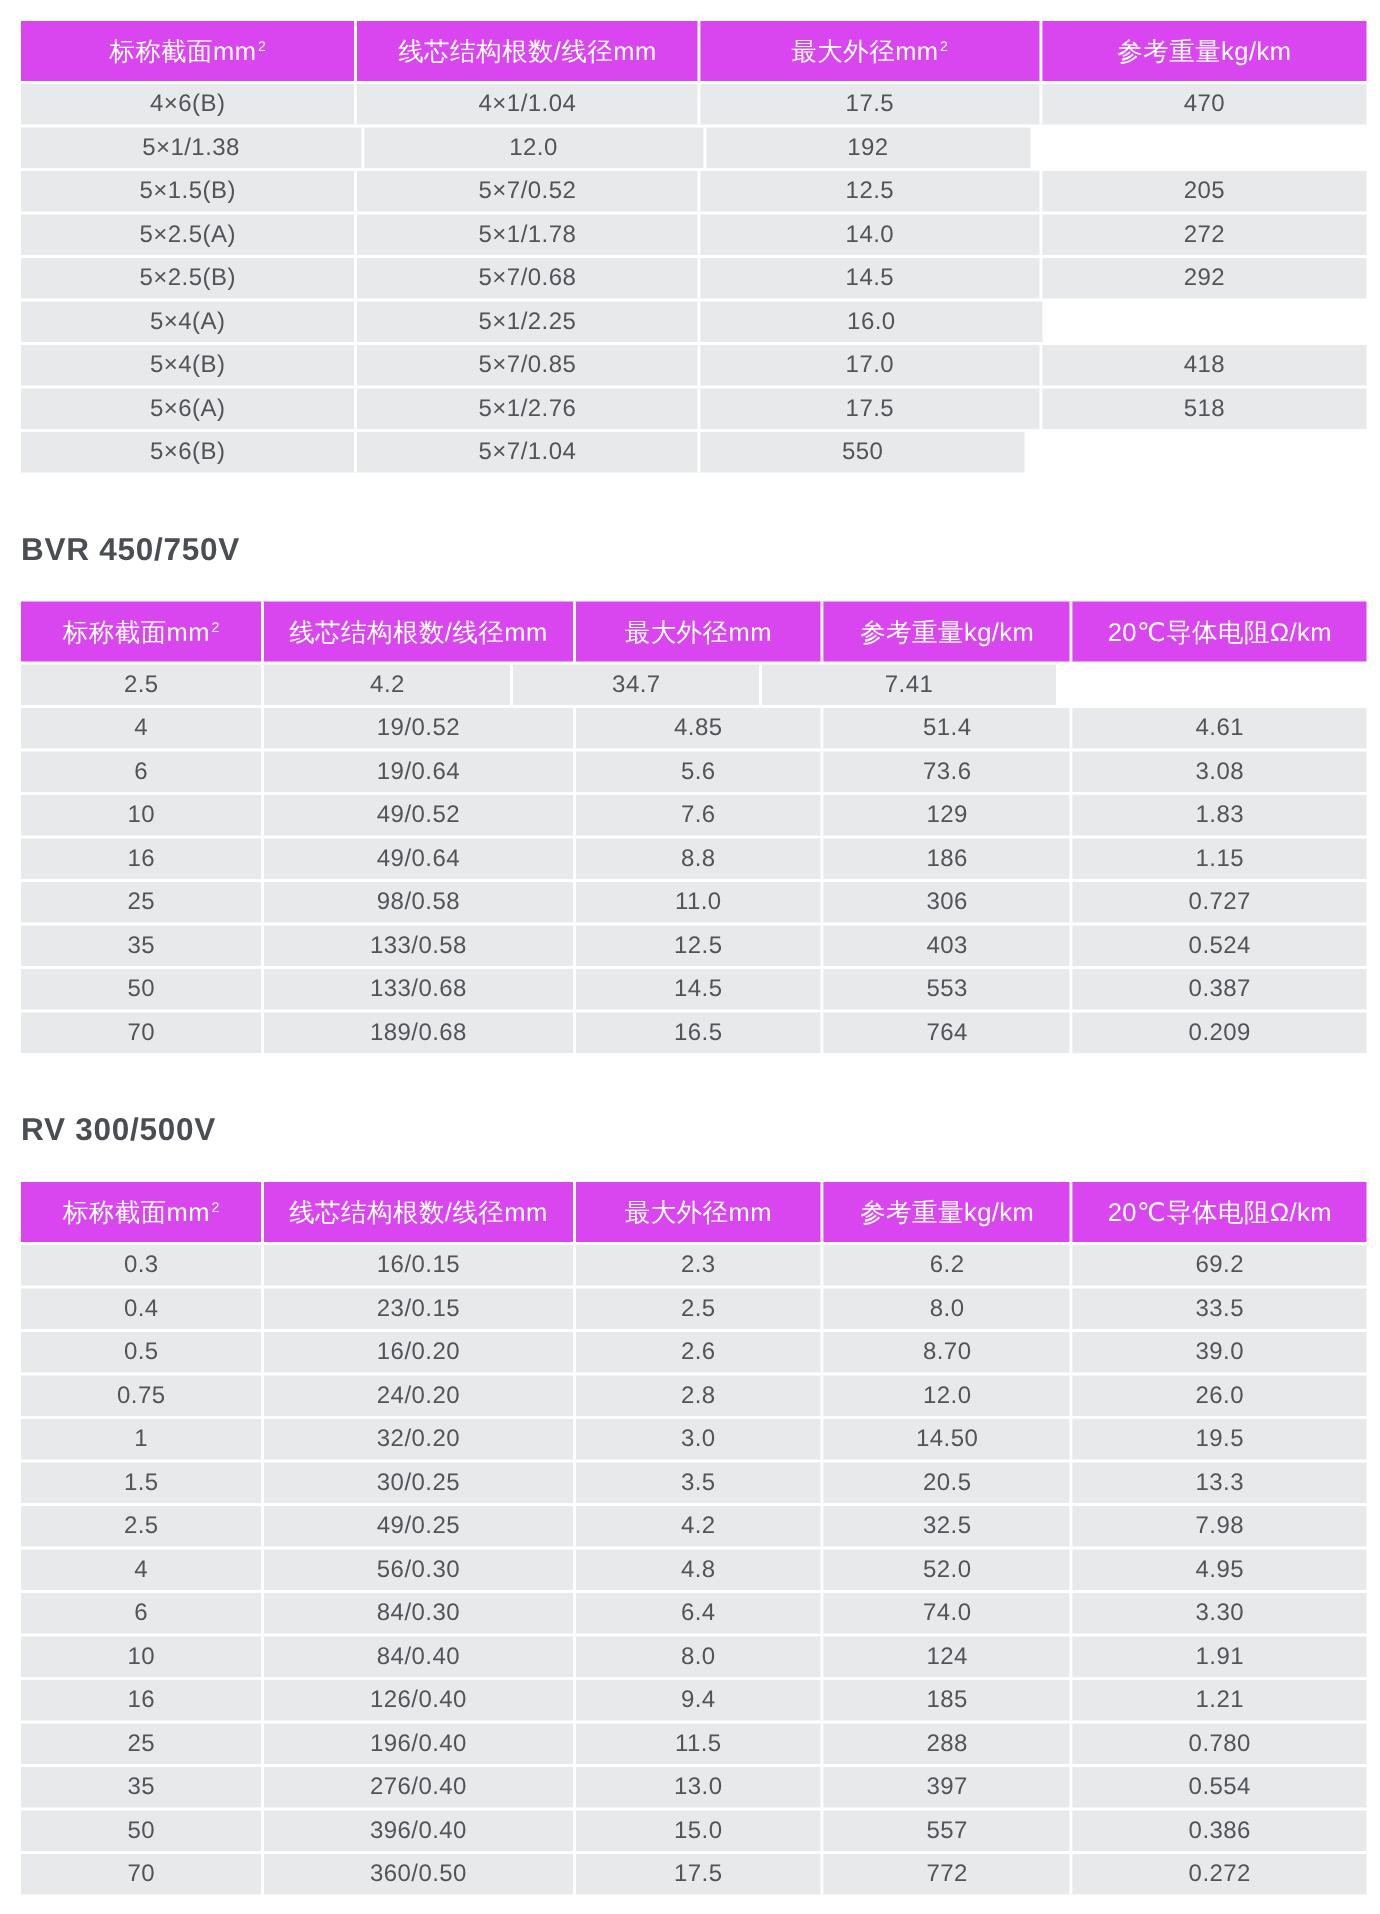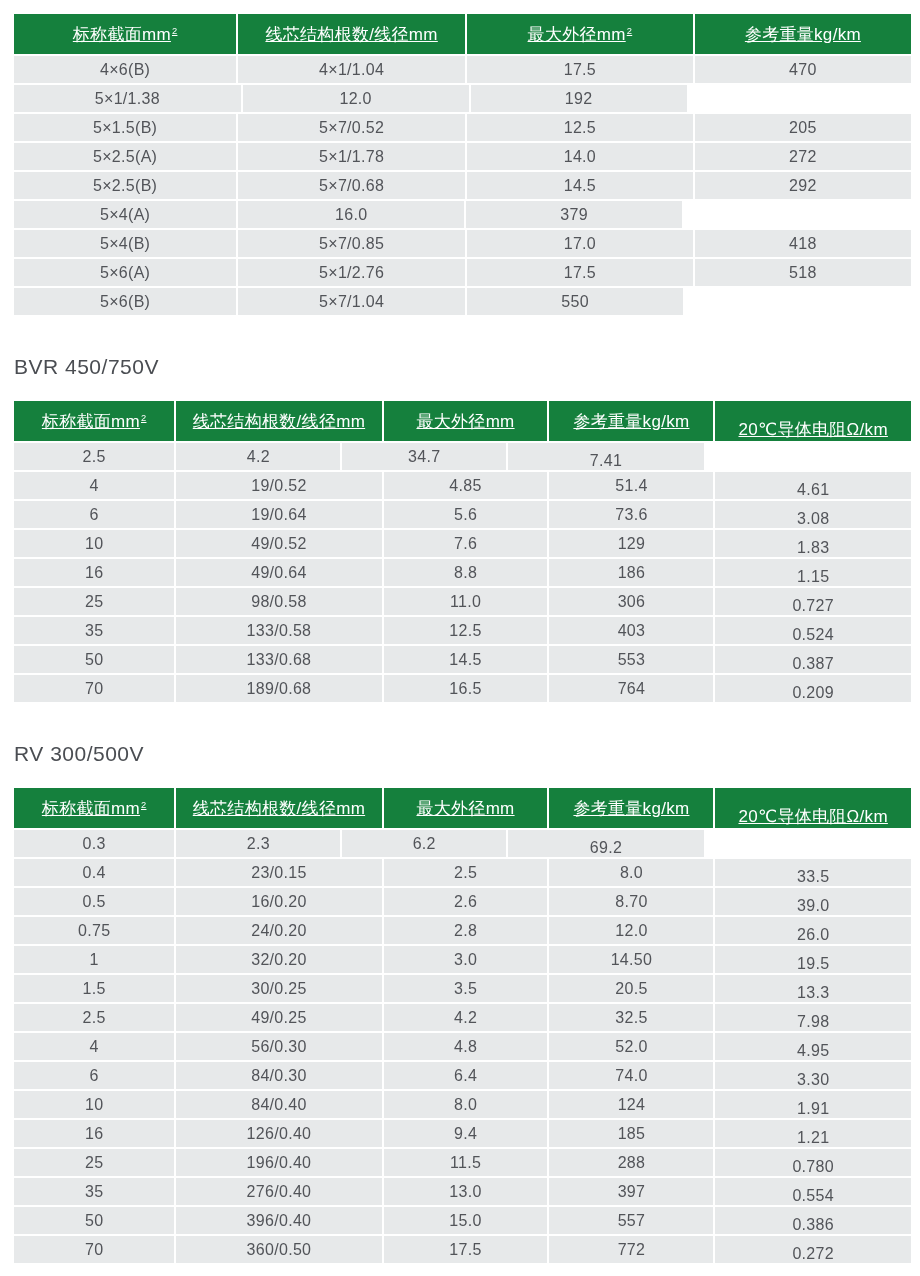--- a/index.html
+++ b/index.html
@@ -21,24 +21,23 @@
   }
   .spec-table:first-child {
     margin-top: 14px;
   }
   .thead {
     display: flex;
     height: 40px;
     margin-bottom: 2px;
   }
   .thead .cell {
-    background: #15803d;
+    background: #d946ef;
     color: #ffffff;
     font-size: 17px;
-    text-decoration: underline;
   }
   .trow {
     display: flex;
     height: 27px;
     margin-bottom: 2px;
   }
   .trow .cell {
     background: #e7e9ea;
     color: #525459;
     font-size: 16px;
@@ -64,25 +63,25 @@
   
   .t4 .c0 { width: 25.0%; }
   .t4 .c1 { width: 25.5%; }
   .t4 .c2 { width: 25.4%; }
   .t4 .c3 { width: 24.1%; }
   
   .t5 .c0 { width: 18.1%; }
   .t5 .c1 { width: 23.1%; }
   .t5 .c2 { width: 18.5%; }
   .t5 .c3 { width: 18.5%; }
-  .t5 .c4 { width: 21.8%; align-items: flex-end; }
+  .t5 .c4 { width: 21.8%; }
   .section-title {
     margin: 40px 0 22px 14px;
     font-size: 21px;
-    font-weight: normal;
+    font-weight: bold;
     line-height: 24px;
     color: #4a4d52;
     letter-spacing: 0.5px;
   }
 </style>
 </head>
 <body>
 
 <div class="page">
 
@@ -127,22 +126,22 @@
         <div class="cell c3">272</div>
       </div>
       <div class="trow">
         <div class="cell c0">5×2.5(B)</div>
         <div class="cell c1">5×7/0.68</div>
         <div class="cell c2">14.5</div>
         <div class="cell c3">292</div>
       </div>
       <div class="trow">
         <div class="cell c0">5×4(A)</div>
+        <div class="cell c1">5×1/2.25</div>
         <div class="cell c2">16.0</div>
-        <div class="cell c3">379</div>
       </div>
       <div class="trow">
         <div class="cell c0">5×4(B)</div>
         <div class="cell c1">5×7/0.85</div>
         <div class="cell c2">17.0</div>
         <div class="cell c3">418</div>
       </div>
       <div class="trow">
         <div class="cell c0">5×6(A)</div>
         <div class="cell c1">5×1/2.76</div>
@@ -257,20 +256,21 @@
         </div>
         <div class="cell c3">
           <span>参考重量kg/km</span>
         </div>
         <div class="cell c4">
           <span>20℃导体电阻Ω/km</span>
         </div>
       </div>
       <div class="trow">
         <div class="cell c0">0.3</div>
+        <div class="cell c1">16/0.15</div>
         <div class="cell c2">2.3</div>
         <div class="cell c3">6.2</div>
         <div class="cell c4">69.2</div>
       </div>
       <div class="trow">
         <div class="cell c0">0.4</div>
         <div class="cell c1">23/0.15</div>
         <div class="cell c2">2.5</div>
         <div class="cell c3">8.0</div>
         <div class="cell c4">33.5</div>

